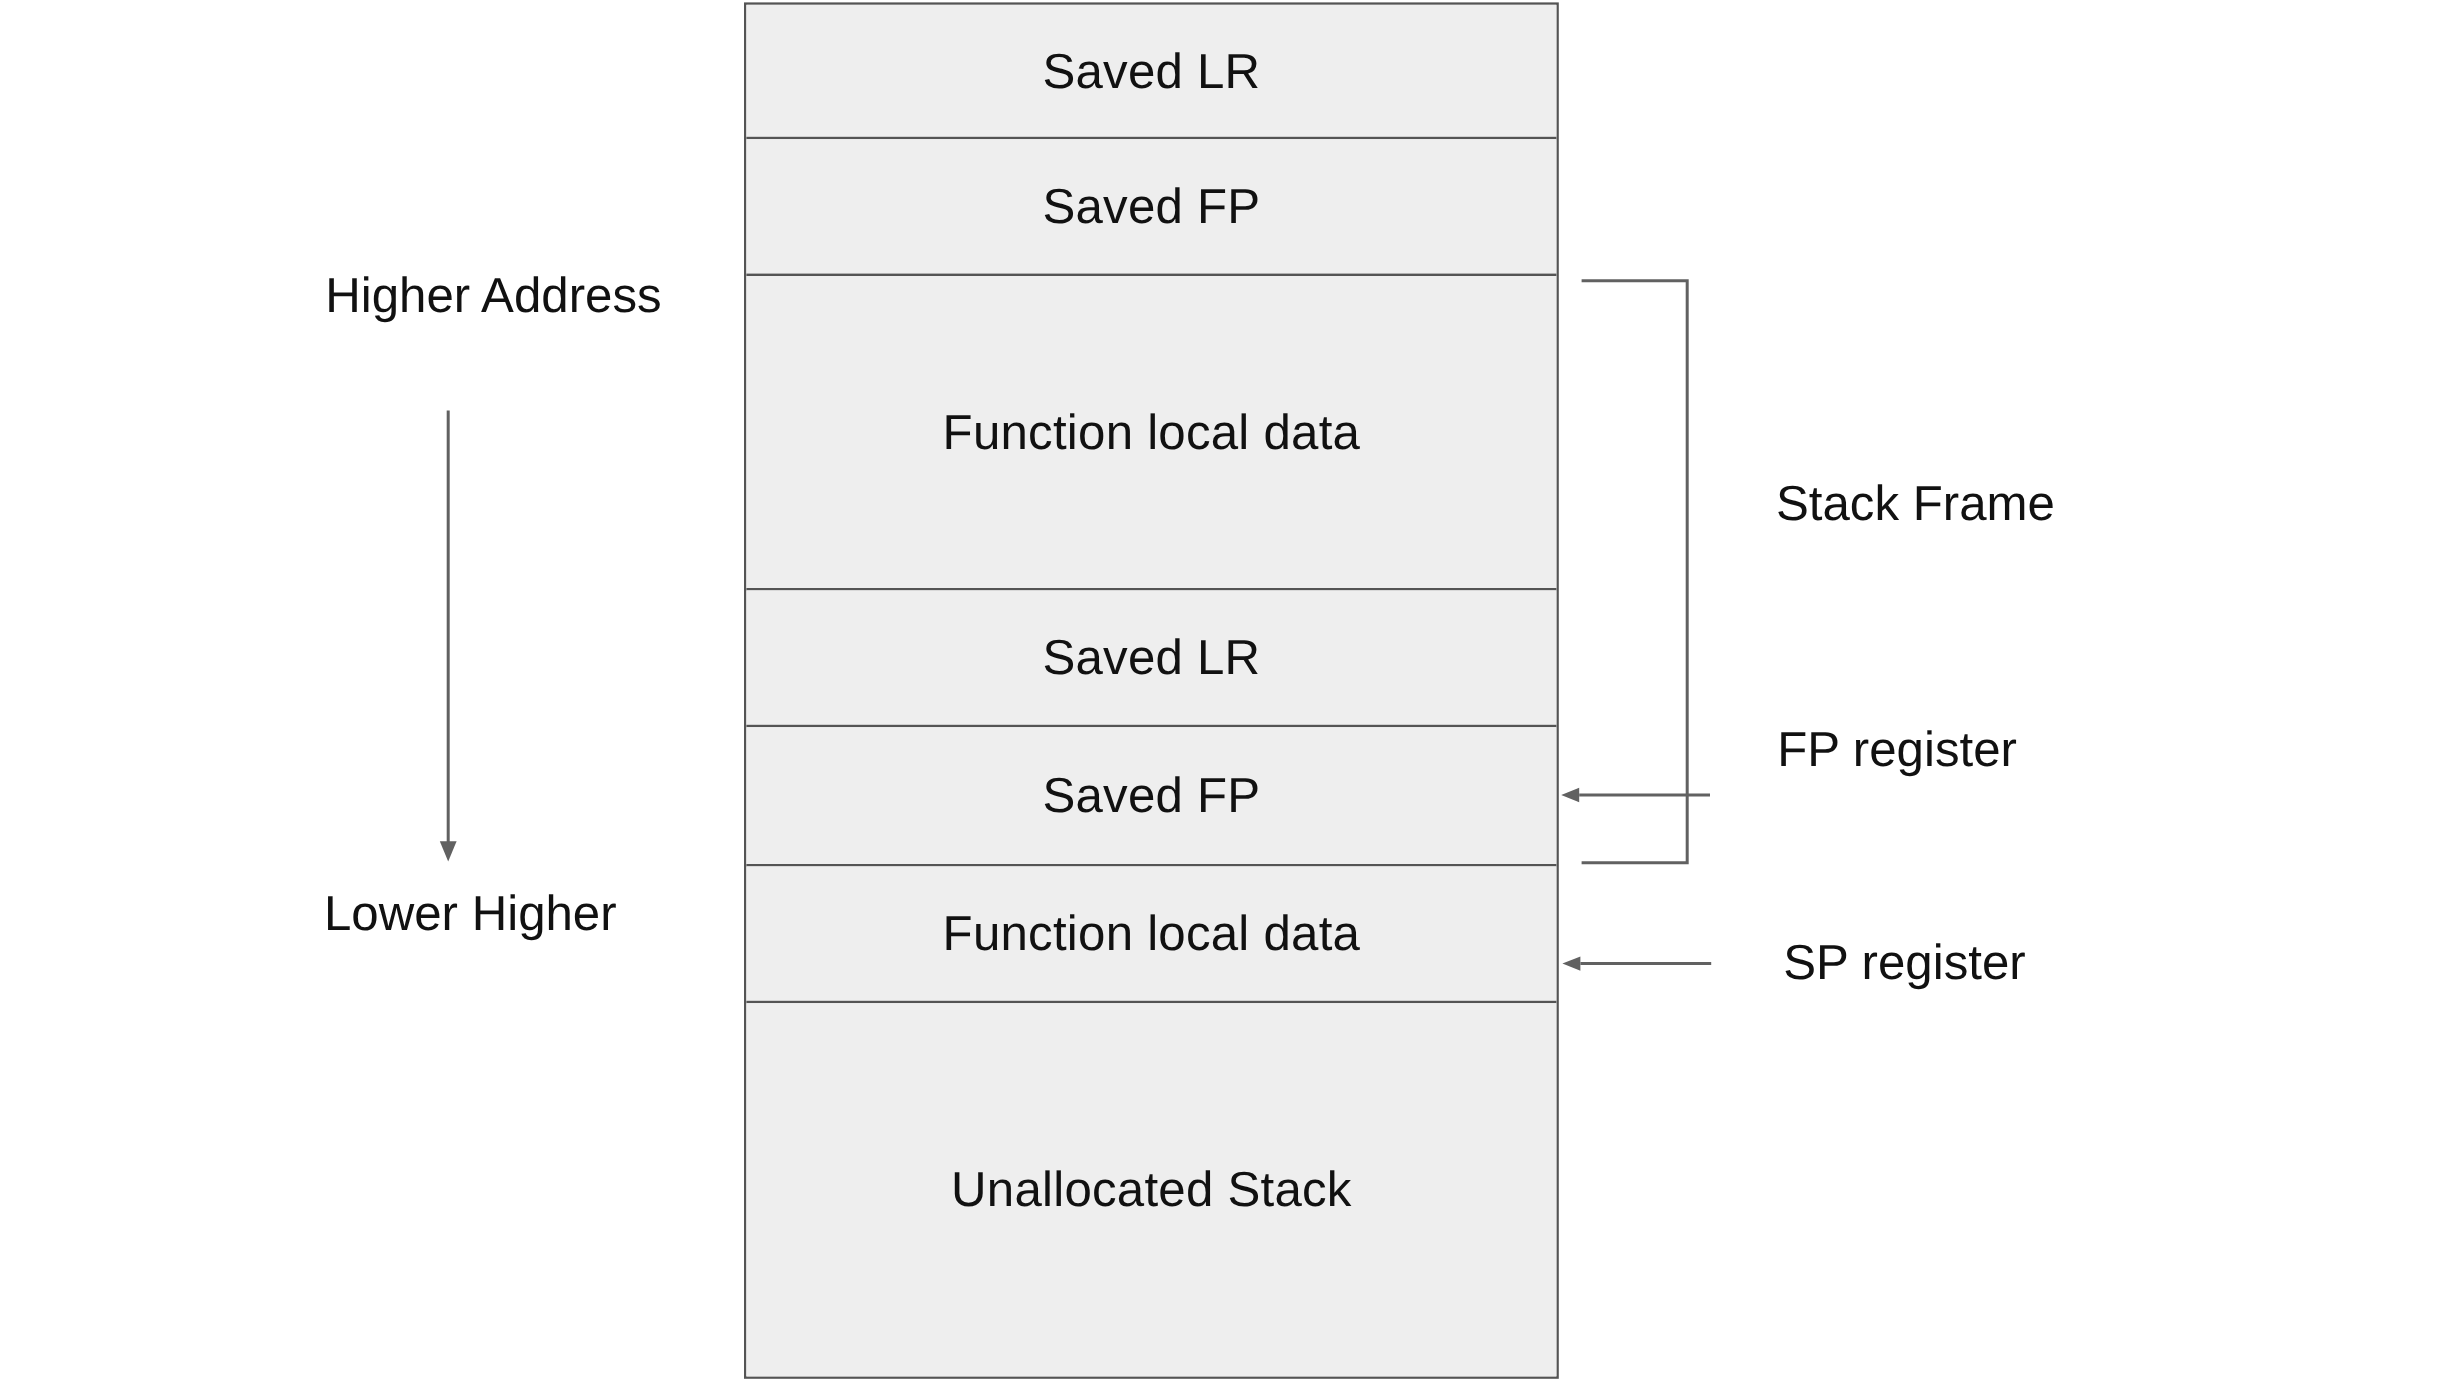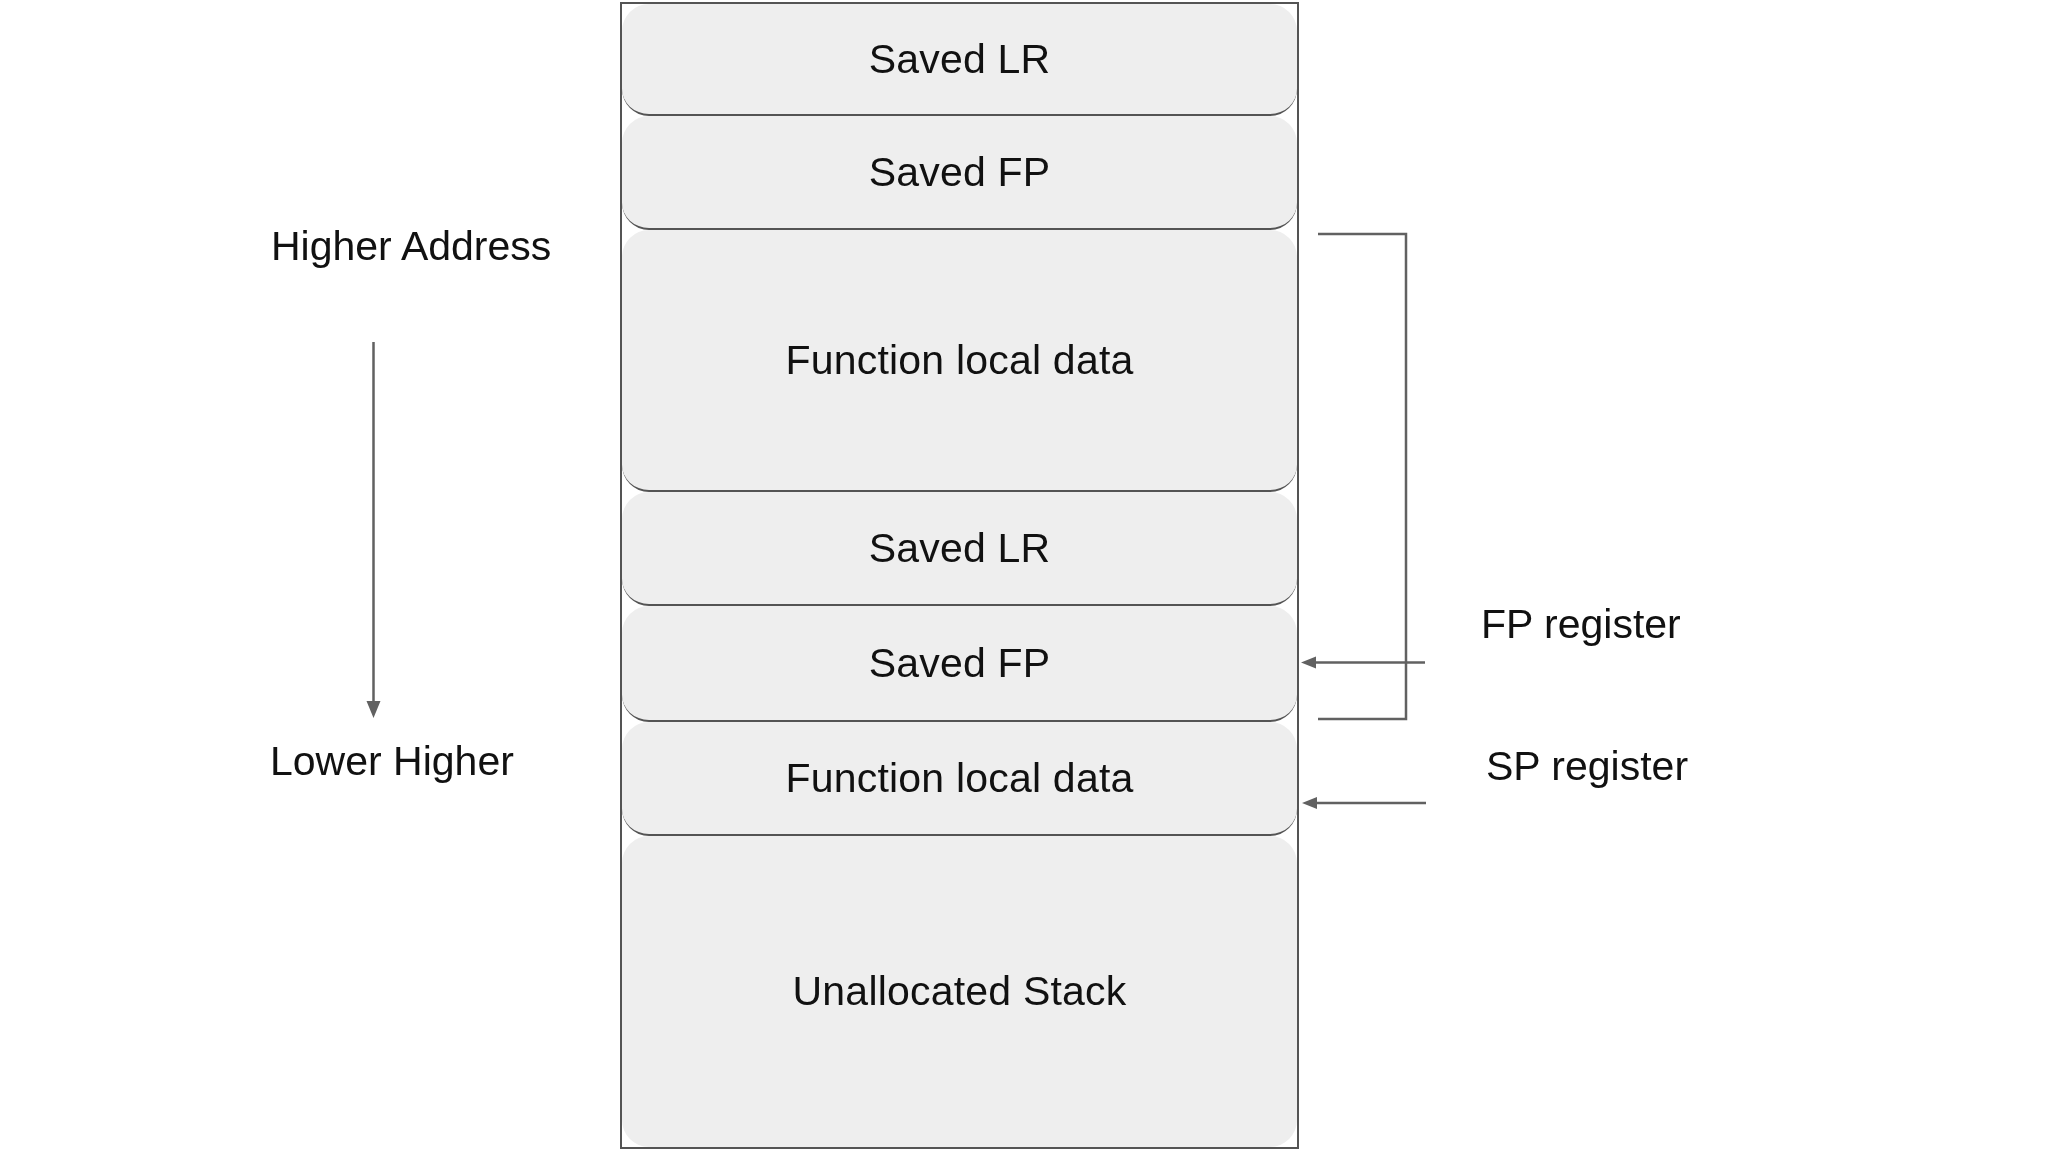--- a/index.html
+++ b/index.html
@@ -27,42 +27,41 @@
     box-sizing:border-box;
     display:flex;flex-direction:column;
   }
   .row{
     background:var(--box-fill);
     border-bottom:2.5px solid var(--box-border);
     box-sizing:border-box;
     display:flex;align-items:center;justify-content:center;
     font-size:41px;
     letter-spacing:0.2px;
-    border-radius:27px;
   }
   .row:nth-child(1){height:112px;}
   .row:nth-child(2){height:114px;}
   .row:nth-child(3){height:262px;}
   .row:nth-child(4){height:114px;}
   .row:nth-child(5){height:116px;}
   .row:nth-child(6){height:114px;}
   .row:nth-child(7){flex:1;border-bottom:none;}
   
   .ann{
     position:absolute;
     font-size:41px;
     line-height:1.1;
     white-space:nowrap;
     margin-left:40px;
   }
   .ann.higher{left:231px;top:224px;}
   .ann.lower{left:230px;top:739px;}
   .ann.frame{left:1440px;top:397px;}
   .ann.fp{left:1441px;top:602px;}
-  .ann.sp{left:1446px;top:744px;}
+  .ann.sp{left:1446px;top:780px;}
   
   .overlay{
     position:absolute;left:0;top:0;
     width:2048px;height:1152px;
     pointer-events:none;
   }
   .overlay .stroke{stroke:var(--line);stroke-width:2.5;fill:none;}
   .overlay .fillhead{fill:var(--line);stroke:none;}
 </style>
 </head>
@@ -109,16 +108,17 @@
     </g>
 
     <g>
       <line class="stroke" x1="1426" y1="803" x2="1317" y2="803"></line>
       <polygon class="fillhead" points="1317,797 1317,809 1302,803"></polygon>
     </g>
   </svg>
 
   <div class="ann higher">Higher Address</div>
   <div class="ann lower">Lower Higher</div>
+  <div class="ann frame">Stack Frame</div>
   <div class="ann fp">FP register</div>
   <div class="ann sp">SP register</div>
 
 </div>
 
 </body></html>

